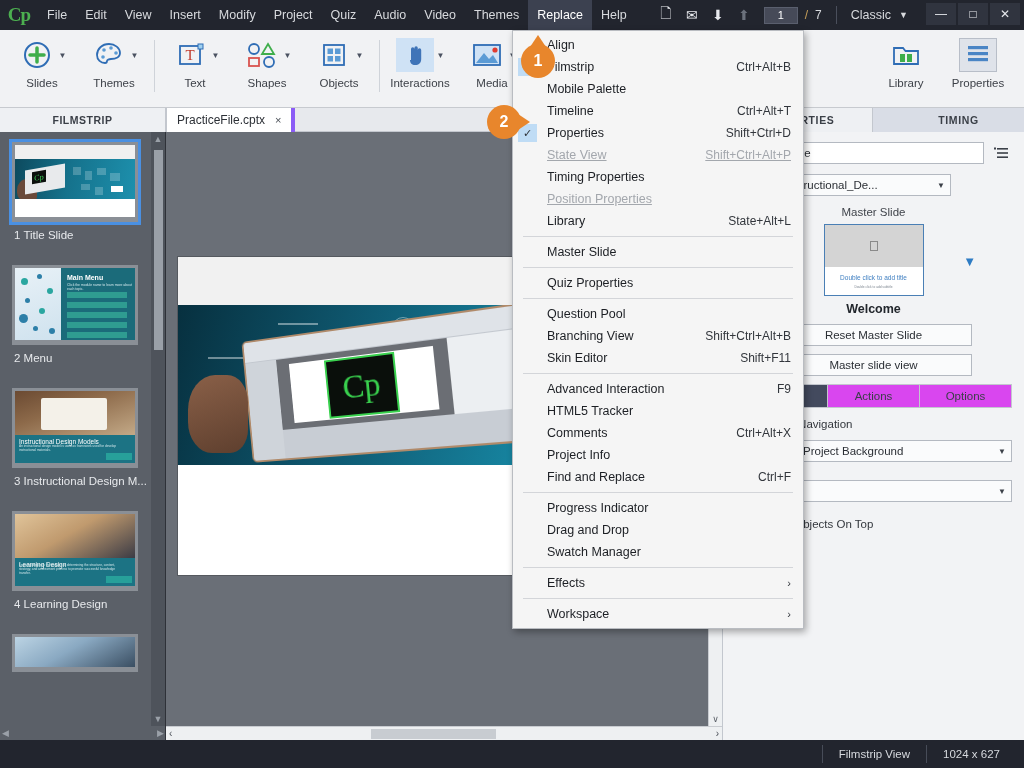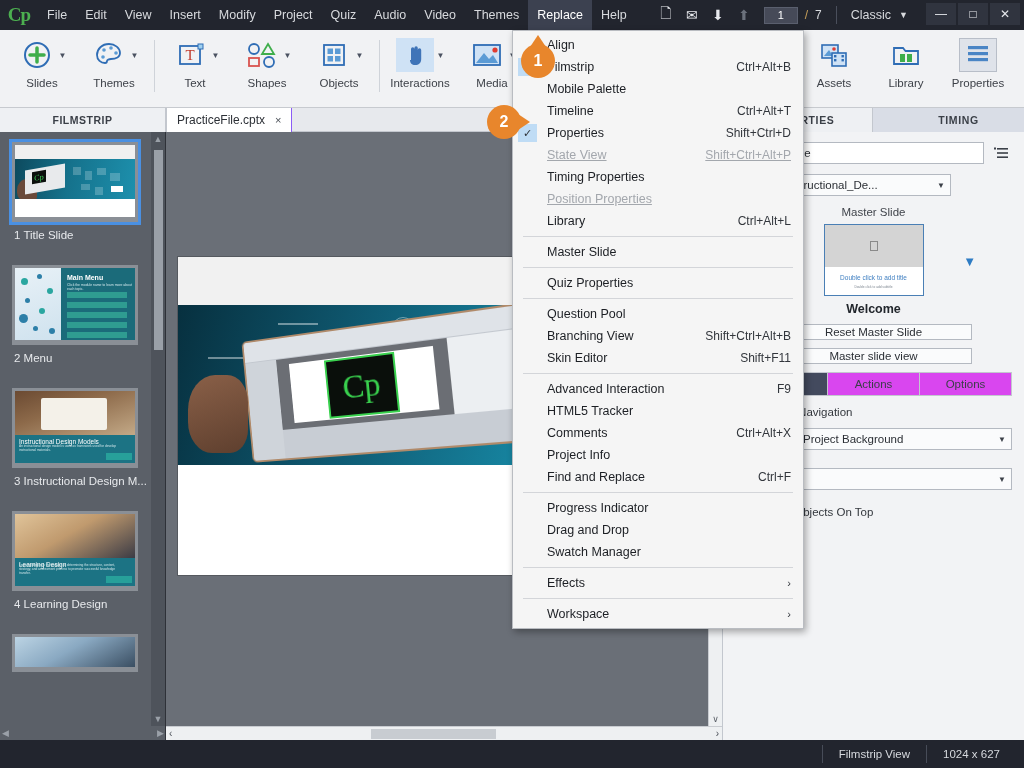--- a/index.html
+++ b/index.html
@@ -79,21 +79,21 @@
   }
   .panel-tab {
     position: absolute; top: 0; height: 24px; display: flex; align-items: center;
     justify-content: center; font-size: 10.5px; font-weight: bold; color: #3a3f47;
     letter-spacing: 0.5px; background: #eef0f3; border-right: 1px solid #c3c7ce;
     cursor: default;
   }
   .doc-tab {
     position: absolute; top: 0; height: 24px; display: flex; align-items: center;
     padding: 0 10px; font-size: 12px; color: #2c3036; background: #ffffff;
-    border-left: 1px solid #c3c7ce; border-right: 1px solid #8b5cf6; cursor: default;
+    border-left: 1px solid #c3c7ce; border-right: 4px solid #8b5cf6; cursor: default;
   }
   .doc-tab .x { margin-left: 10px; font-size: 11px; color: #4a4f57; }
   .prop-tab {
     position: absolute; top: 0; height: 24px; display: flex; align-items: center;
     justify-content: center; font-size: 10.5px; font-weight: bold; color: #3a3f47;
     letter-spacing: 0.6px; cursor: default; border-left: 1px solid #c3c7ce;
   }
   .prop-tab.sel { background: #d9dde6; }
   .prop-tab.unsel { background: #eef0f3; }
 
@@ -243,21 +243,21 @@
     margin: 0 auto; position: relative;
   }
   .mb-top { height: 42px; background: #d4d4d4; display:flex;align-items:center;justify-content:center; }
   .mb-ico { width: 8px; height: 10px; border: 1px solid #8a8a8a; }
   .mb-t1 { text-align: center; font-size: 6.5px; color: #3f7fc1; margin-top: 7px; }
   .mb-t2 { text-align: center; font-size: 3.2px; color: #7d8690; margin-top: 4px; }
   .master-wrap { position: relative; }
   .m-caret { position: absolute; right: 36px; top: 30px; color: #2e7cc4; font-size: 13px; }
   .welcome { text-align: center; font-size: 12.5px; font-weight: bold; color: #22262c; margin: 6px 0 8px; }
   .pr-btn {
-    width: 196px; height: 16px; margin: 0 auto 8px; background: #fafbfc;
+    width: 196px; height: 22px; margin: 0 auto 8px; background: #fafbfc;
     border: 1px solid #b4b9c1; font-size: 11.5px; color: #2b2f35;
     display: flex; align-items: center; justify-content: center; cursor: default;
   }
   .subtabs { display: flex; margin-top: 6px; margin-bottom: 10px; }
   .subtab {
     flex: 1; height: 24px; background: #d946ef; border: 1px solid #c3c7ce;
     border-left: none; font-size: 11.5px; color: #3a3f47;
     display: flex; align-items: center; justify-content: center; cursor: default;
   }
   .subtab:first-child { border-left: 1px solid #c3c7ce; }
@@ -463,35 +463,20 @@
               <circle cx="24" cy="8" r="2.6" fill="#e03c31"></circle>
             </svg>
           </div>
           <span class="caret">▼</span>
         </div>
         <div class="rib-label">Media</div>
       </div>
     </div>
 
     <div class="rib-right">
-      <div class="rib-btn">
-        <div class="ic-wrap">
-          <svg width="30" height="28" viewBox="0 0 30 28">
-            <rect x="3" y="4" width="16" height="13" fill="#cfe2f5" stroke="#2f6db5" stroke-width="1.6"></rect>
-            <path d="M5 15 L10 9 L14 15 Z" fill="#5b9bd5"></path>
-            <circle cx="15" cy="8" r="1.8" fill="#e03c31"></circle>
-            <rect x="13" y="12" width="14" height="13" fill="#cfe2f5" stroke="#2f6db5" stroke-width="1.6"></rect>
-            <rect x="15" y="14" width="2.4" height="2.4" fill="#2f6db5"></rect>
-            <rect x="15" y="18" width="2.4" height="2.4" fill="#2f6db5"></rect>
-            <rect x="22.5" y="14" width="2.4" height="2.4" fill="#2f6db5"></rect>
-            <rect x="22.5" y="18" width="2.4" height="2.4" fill="#2f6db5"></rect>
-          </svg>
-        </div>
-        <div class="rib-label">Assets</div>
-      </div>
 
       <div class="rib-btn">
         <div class="ic-wrap">
           <svg width="30" height="26" viewBox="0 0 30 26">
             <path d="M3 6 h9 l2.5 3 H27 v13 H3 Z" fill="none" stroke="#2f6db5" stroke-width="1.8"></path>
             <path d="M9 12 h5 v8 h-5z M16 12 h5 v8 h-5z" fill="#3fae4b"></path>
           </svg>
         </div>
         <div class="rib-label">Library</div>
       </div>
@@ -764,21 +749,21 @@
         <span class="dd-shortcut">Shift+Ctrl+Alt+P</span>
       </div>
       <div class="dd-item">
         <span>Timing Properties</span>
       </div>
       <div class="dd-item disabled">
         <span>Position Properties</span>
       </div>
       <div class="dd-item">
         <span>Library</span>
-        <span class="dd-shortcut">Ctrl+Alt+L</span>
+        <span class="dd-shortcut">State+Alt+L</span>
       </div>
       <div class="dd-sep"></div>
       <div class="dd-item">
         <span>Master Slide</span>
       </div>
       <div class="dd-sep"></div>
       <div class="dd-item">
         <span>Quiz Properties</span>
       </div>
       <div class="dd-sep"></div>

